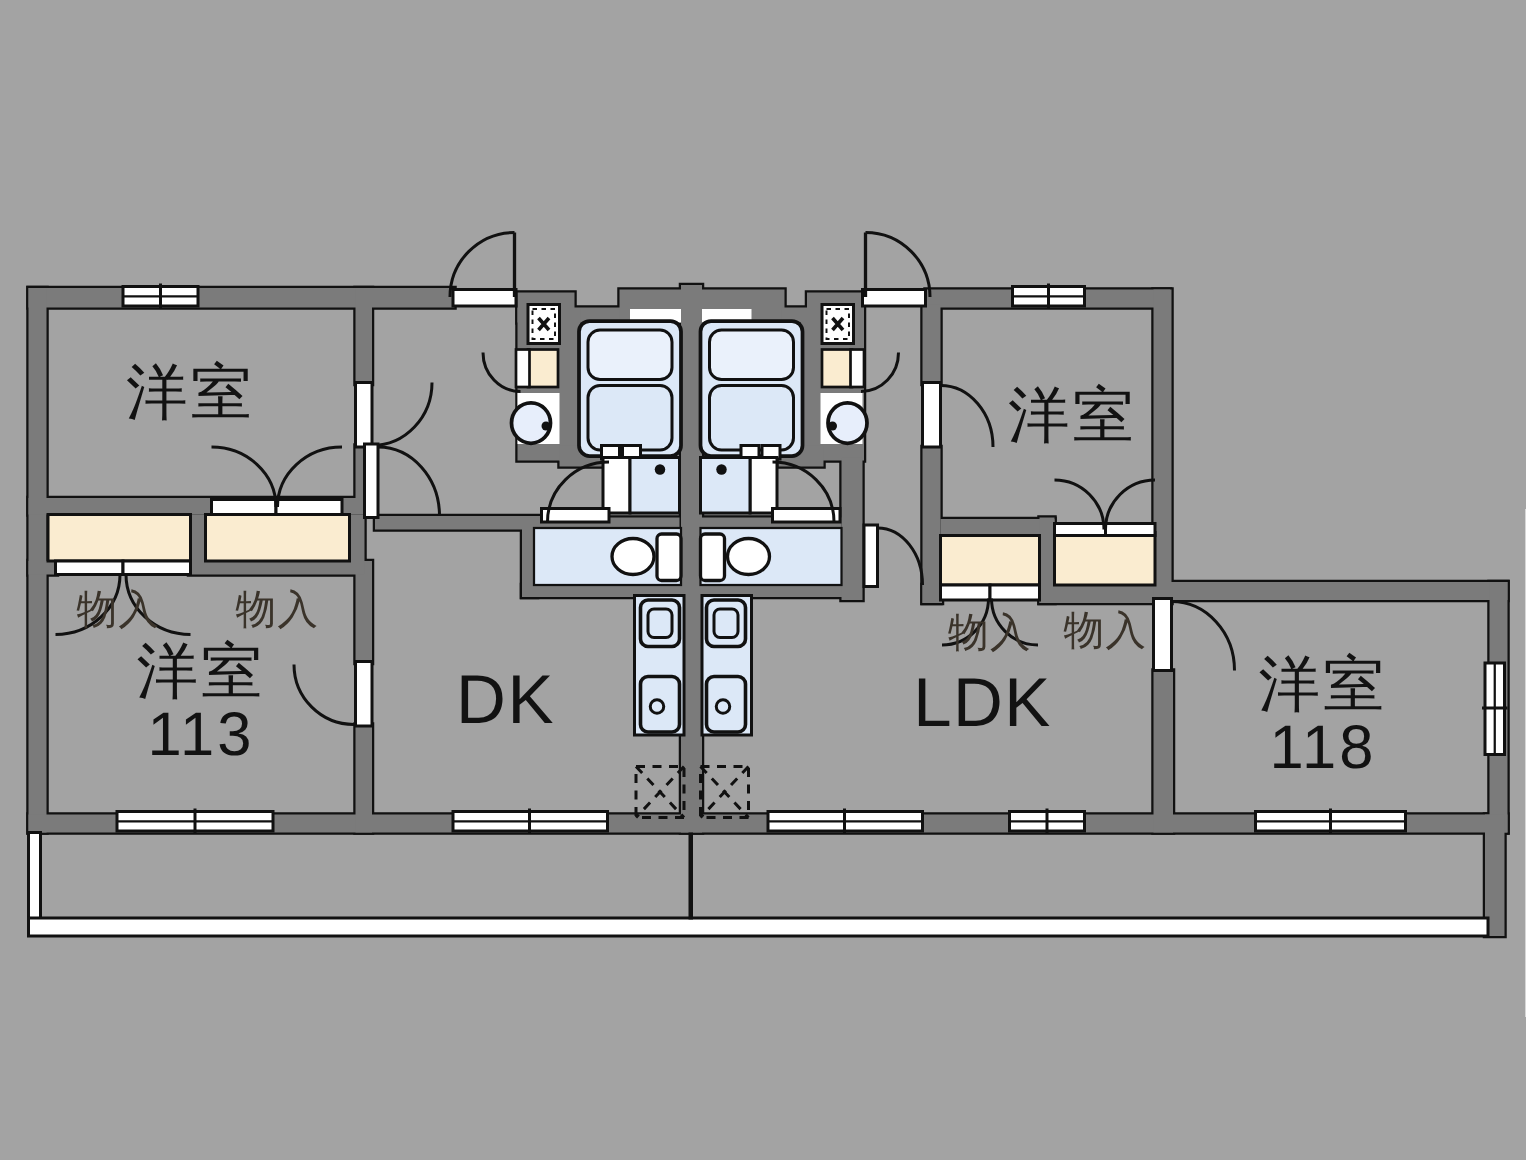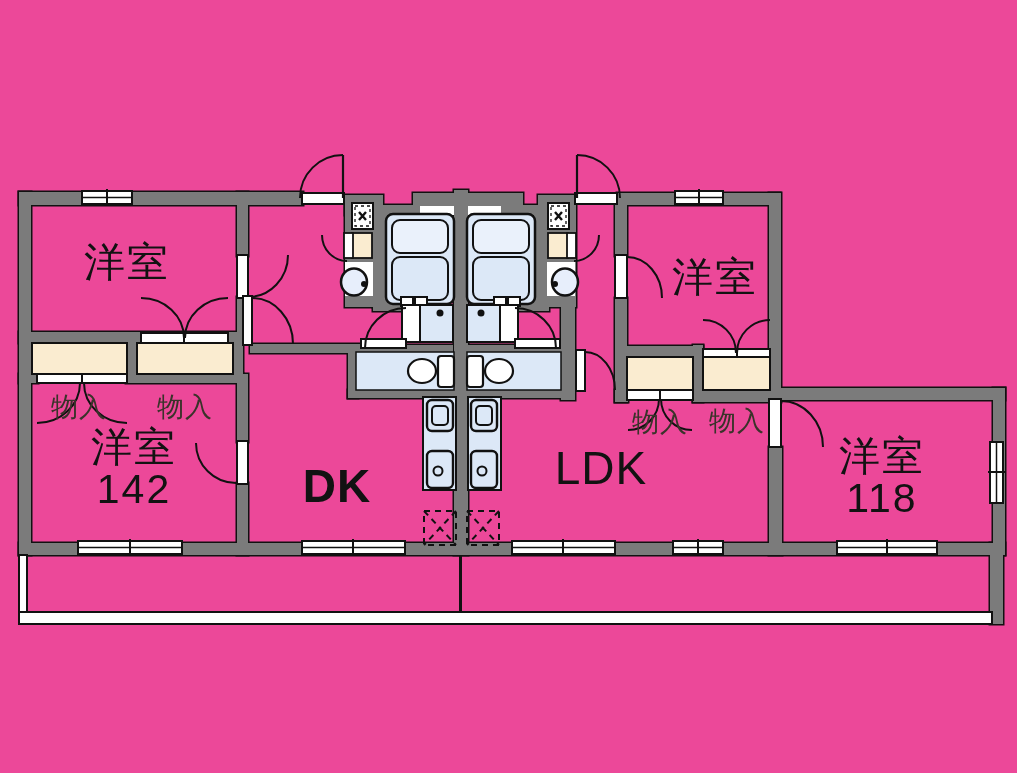--- a/index.html
+++ b/index.html
@@ -1,17 +1,17 @@
 <!DOCTYPE html>
 <html><head>
 <meta charset="utf-8">
 <style>
   html,body{margin:0;padding:0;background:#fff;}
   .stage{
-    position:relative;width:1017px;height:773px;background:#ec4899;overflow:hidden;
+    position:relative;width:1017px;height:773px;background:#a3a3a3;overflow:hidden;
     font-family:"Liberation Sans","DejaVu Sans",sans-serif;
   }
   .stage svg{position:absolute;left:0;top:0;}
   .lbl{
     position:absolute;transform:translate(-50%,-50%);
     color:#121212;white-space:nowrap;text-align:center;line-height:1.0;
     font-family:"Liberation Sans","DejaVu Sans",sans-serif;
   }
   .lbl.jp{font-weight:500;}
   .lbl.room{font-size:41px;letter-spacing:2px;}
@@ -340,28 +340,28 @@
       <path d="M 661 399 A 31 31 0 0 0 692 430"></path>
     </g>
   </g>
 </svg>
 
   <div class="lbl jp room" style="left:127px;top:262px;">洋室</div>
   <div class="lbl jp room" style="left:715px;top:277px;">洋室</div>
 
   <div class="lbl jp room twoline" style="left:134px;top:469px;">
     <div>洋室</div>
-    <div>142</div>
+    <div>113</div>
   </div>
 
   <div class="lbl jp room twoline" style="left:882px;top:478px;">
     <div>洋室</div>
     <div>118</div>
   </div>
 
-  <div class="lbl latin" style="left:337px;top:486px;font-weight:bold;">DK</div>
-  <div class="lbl latin" style="left:601px;top:468px;">LDK</div>
+  <div class="lbl latin" style="left:337px;top:466px;">DK</div>
+  <div class="lbl latin" style="left:655px;top:468px;">LDK</div>
 
   <div class="lbl jp closet" style="left:79px;top:359px;">物入</div>
   <div class="lbl jp closet" style="left:185px;top:359px;">物入</div>
   <div class="lbl jp closet" style="left:660px;top:374px;">物入</div>
   <div class="lbl jp closet" style="left:737px;top:373px;">物入</div>
 </div>
 
 </body></html>

